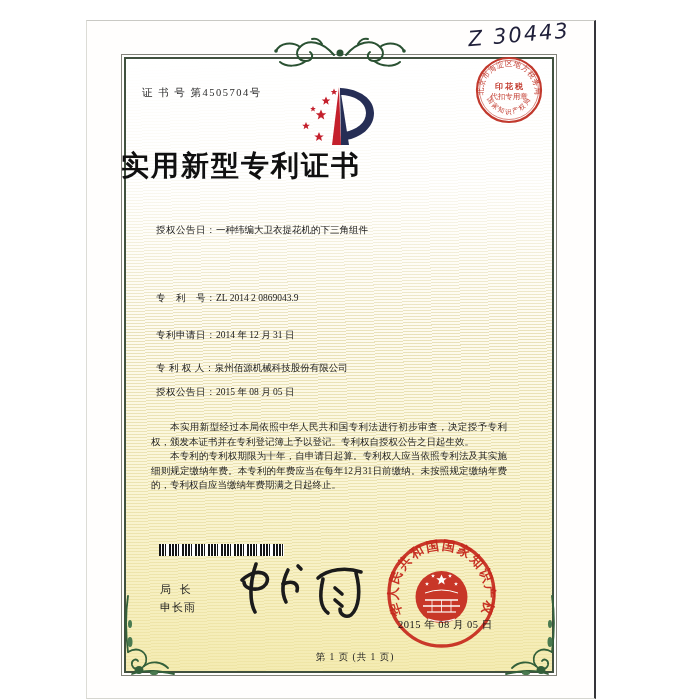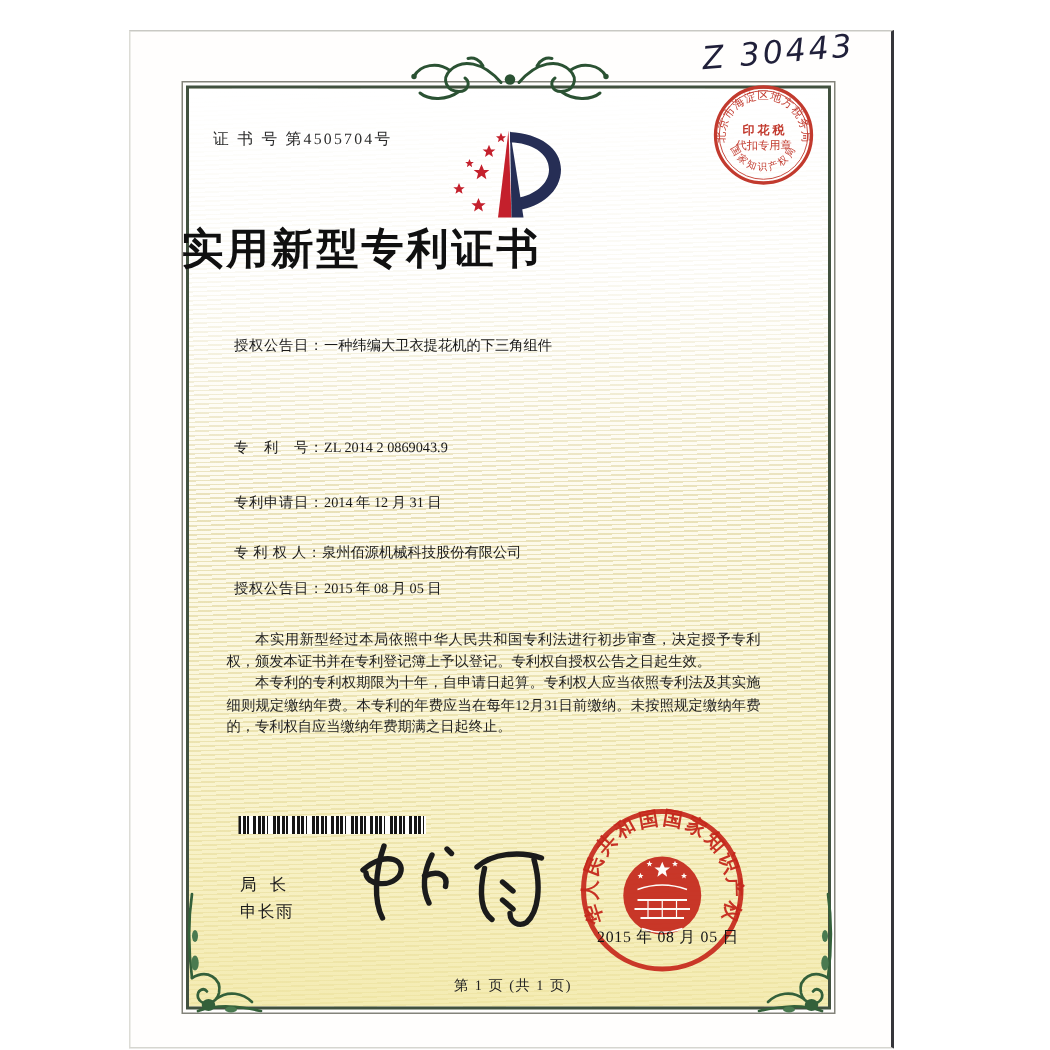--- a/index.html
+++ b/index.html
@@ -30,21 +30,21 @@
   .barcode{position:absolute;left:159px;top:544px;width:125px;height:12px;
          background:repeating-linear-gradient(90deg,#151515 0 2px,#fff 2px 3px,#151515 3px 5px,
            #fff 5px 6px,#151515 6px 7px,#fff 7px 10px,#151515 10px 12px,#fff 12px 13px);}
   .signer-title{position:absolute;left:160px;top:582px;font-size:11px;font-weight:normal;letter-spacing:3px;}
   .signer-name{position:absolute;left:160px;top:600px;font-size:11px;font-weight:normal;letter-spacing:1px;}
   .sig{position:absolute;left:228px;top:556px;}
   .seal{position:absolute;left:385px;top:537px;}
   .seal-date{position:absolute;left:398px;top:618px;font-size:10.5px;letter-spacing:0.5px;
          color:#141414;z-index:5;}
   .taxstamp{position:absolute;left:472px;top:56px;}
-  .footer{position:absolute;left:124px;top:651px;width:436px;text-align:center;
+  .footer{position:absolute;left:137px;top:651px;width:436px;text-align:center;
          font-size:9.5px;letter-spacing:1px;color:#222;}
   .logo{position:absolute;left:298px;top:83px;}
   .flourish{position:absolute;left:264px;top:36px;}
   .corner{position:absolute;top:594px;}
   .corner.bl{left:122px;}
   .corner.br{left:504px;transform:scaleX(-1);}
 </style>
 </head>
 <body>
 

